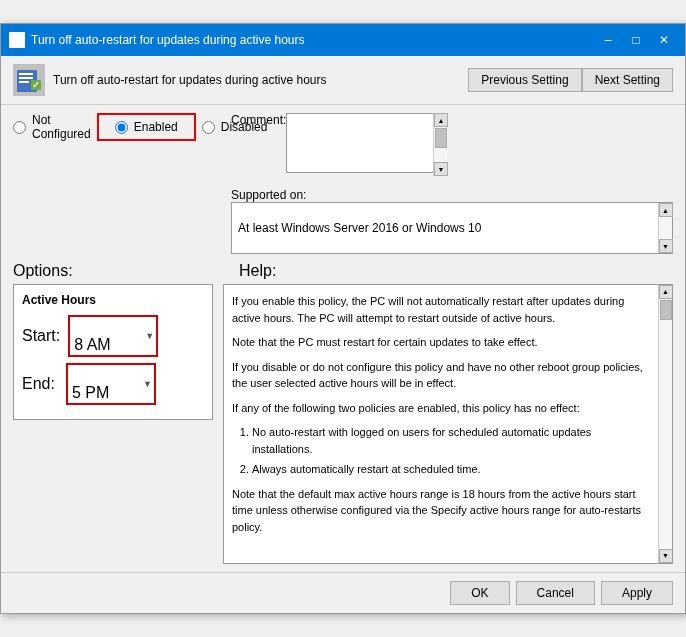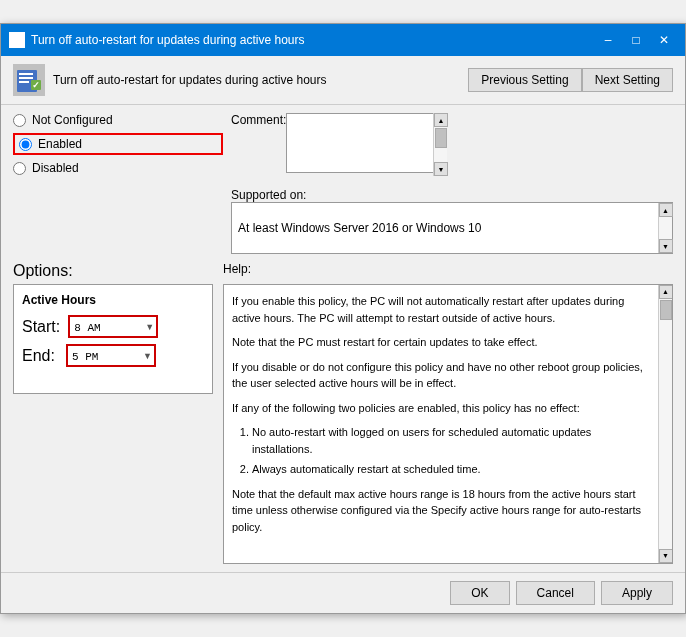--- a/index.html
+++ b/index.html
@@ -105,37 +105,37 @@
     .left-panel {
       width: 210px;
       flex-shrink: 0;
     }
     .right-panel {
       flex: 1;
     }
 
     .radio-group {
       display: flex;
-      flex-direction: column;
+      flex-direction: row;
       gap: 6px;
       margin-bottom: 8px;
     }
     .radio-item {
       display: flex;
       align-items: center;
       gap: 6px;
       cursor: pointer;
     }
     .radio-item input[type="radio"] {
       margin: 0;
       cursor: pointer;
     }
     .radio-enabled {
       border: 2px solid #e00;
-      padding: 2px 4px;
+      padding: 2px 16px;
     }
 
     .comment-section {
       display: flex;
     }
     .comment-label {
       margin-bottom: 2px;
     }
     .comment-textarea {
       width: 100%;
@@ -192,24 +192,24 @@
     }
     .dropdown-wrapper {
       position: relative;
       width: 90px;
       border: 2px solid #cc0000;
     }
     .dropdown-wrapper select {
       width: 100%;
       border: none;
       background: white;
-      font-size: 11px;
-      font-family: Liberation Mono, monospace;
-      cursor: pointer;
-      padding: 5px 18px 2px 4px;
+      font-size: 16px;
+      font-family: Liberation Sans, sans-serif;
+      cursor: pointer;
+      padding: 19px 18px 2px 4px;
       appearance: none;
       -webkit-appearance: none;
     }
     .dropdown-arrow {
       position: absolute;
       right: 2px;
       top: 50%;
       transform: translateY(-50%);
       pointer-events: none;
       font-size: 9px;
@@ -384,21 +384,21 @@
         </div>
       </div>
     </div>
   </div>
 
   <div style="display:flex; padding: 0 12px 4px 12px;">
     <div style="width:210px; flex-shrink:0;">
       <span style="font-size:16px;">Options:</span>
     </div>
     <div style="flex:1;">
-      <span style="font-size:12px;">Help:</span>
+      <span style="font-size:16px;margin-left:16px;">Help:</span>
     </div>
   </div>
 
   <div class="options-help-section">
     <div class="options-area">
       <div class="active-hours-box">
         <div class="active-hours-title">Active Hours</div>
         <div class="field-row">
           <span class="field-label">Start:</span>
           <div class="dropdown-wrapper">

